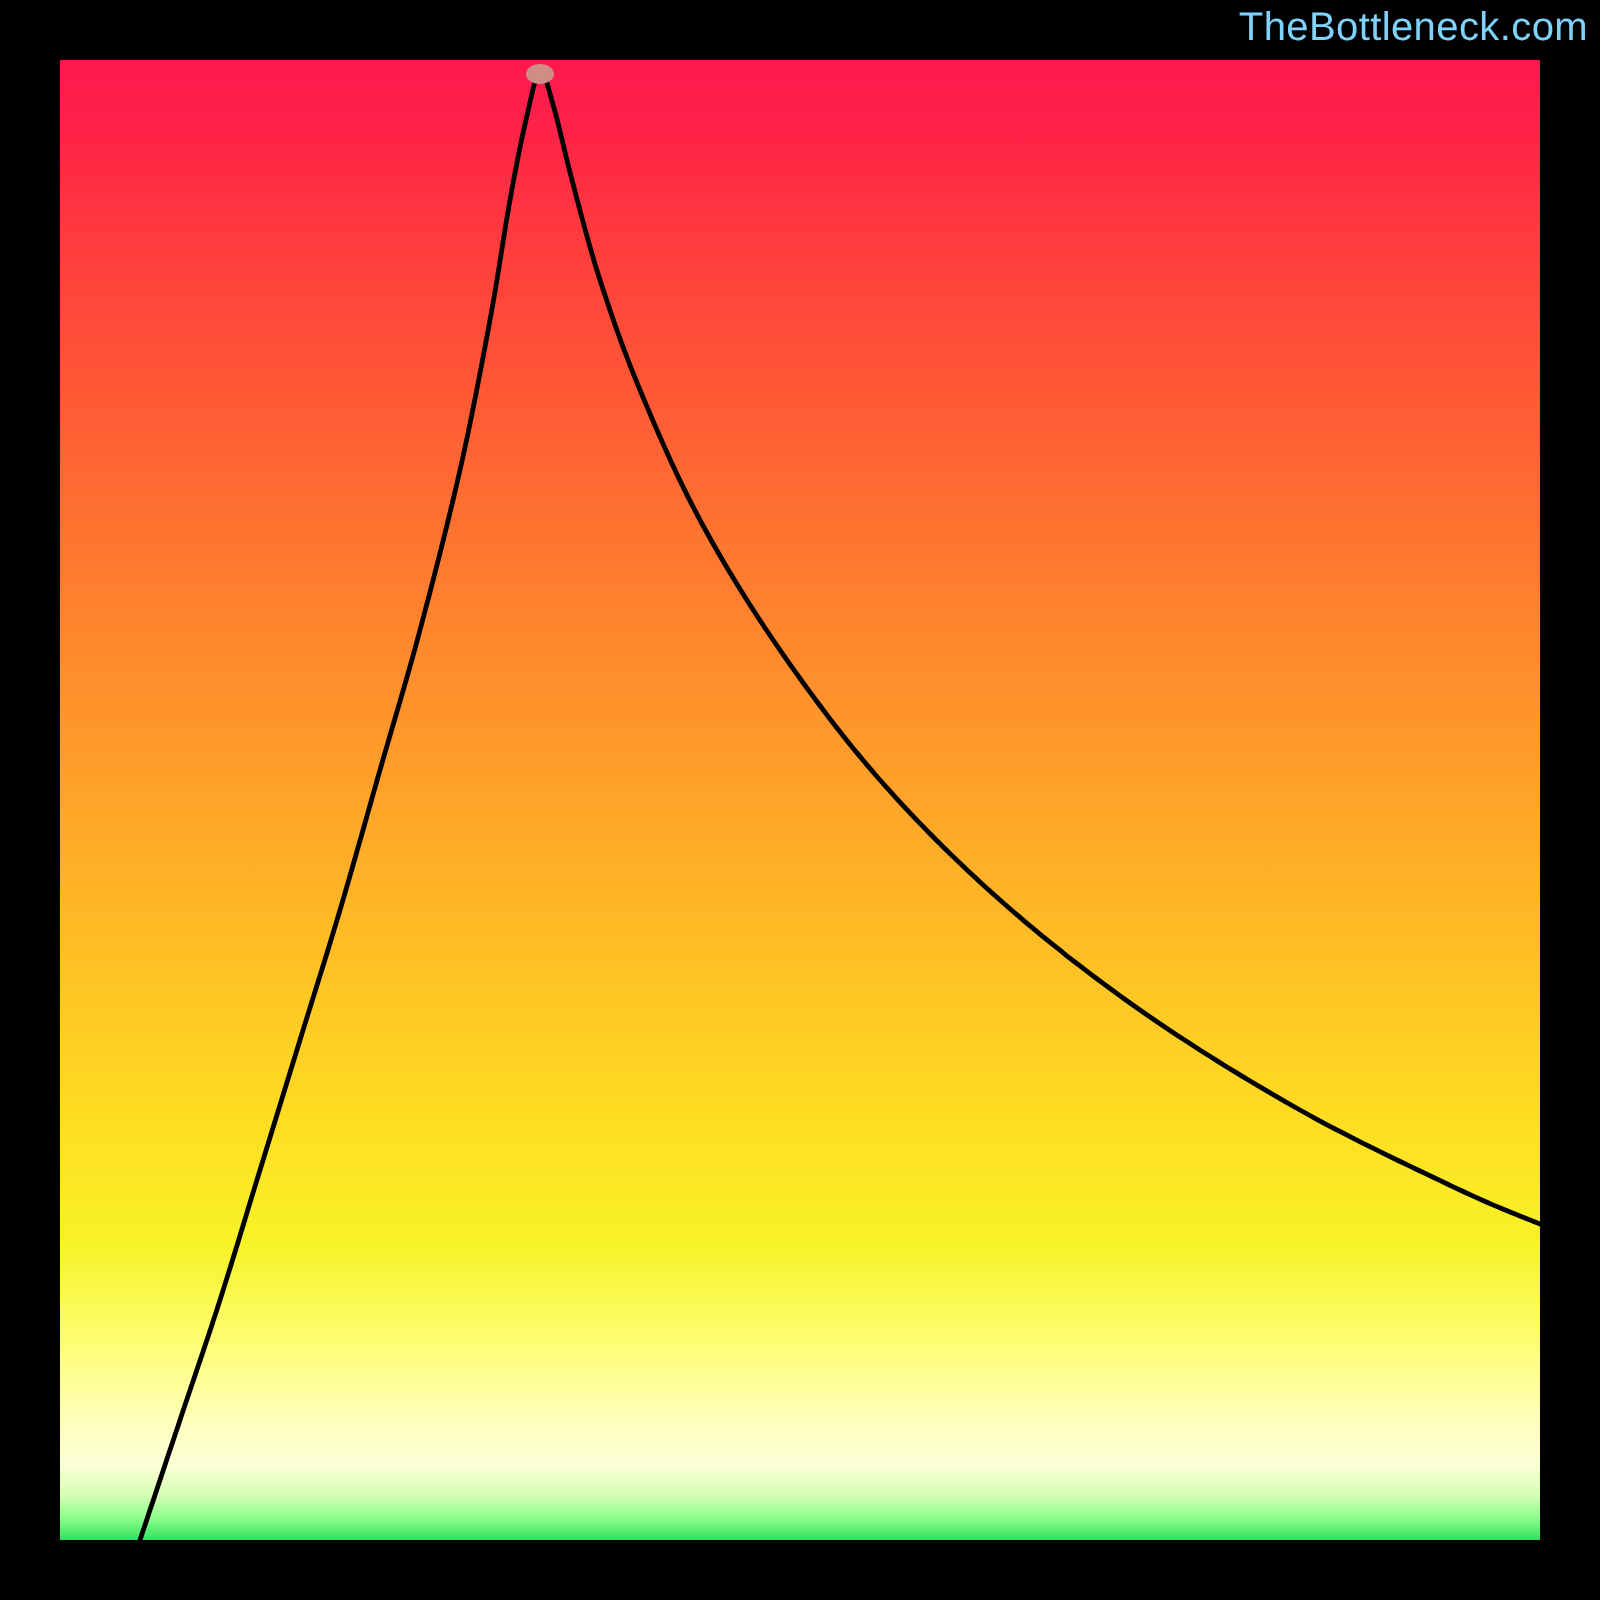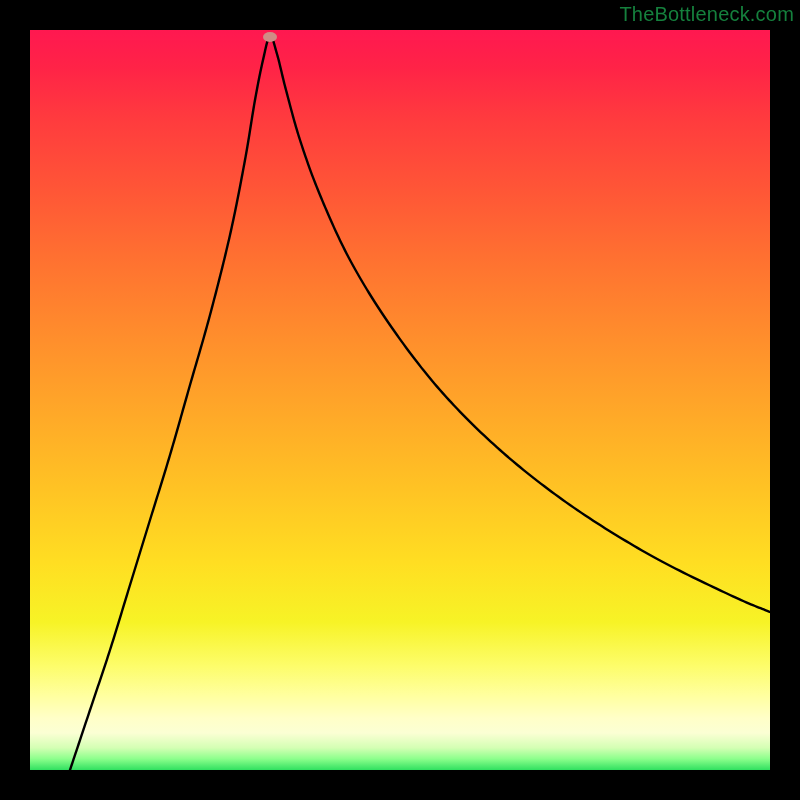--- a/index.html
+++ b/index.html
@@ -56,21 +56,21 @@
     width: 14px;
     height: 10px;
     border-radius: 50%;
     background: #cf8d85;
     transform: translate(-50%, -50%);
   }
   .watermark {
     position: absolute;
     top: 3px;
     right: 6px;
-    color: #15803d;
+    color: #7dd3fc;
     font-size: 20px;
     font-weight: 500;
     letter-spacing: 0.2px;
     user-select: none;
   }
 </style>
 </head>
 <body>
 
 <div class="outer">

